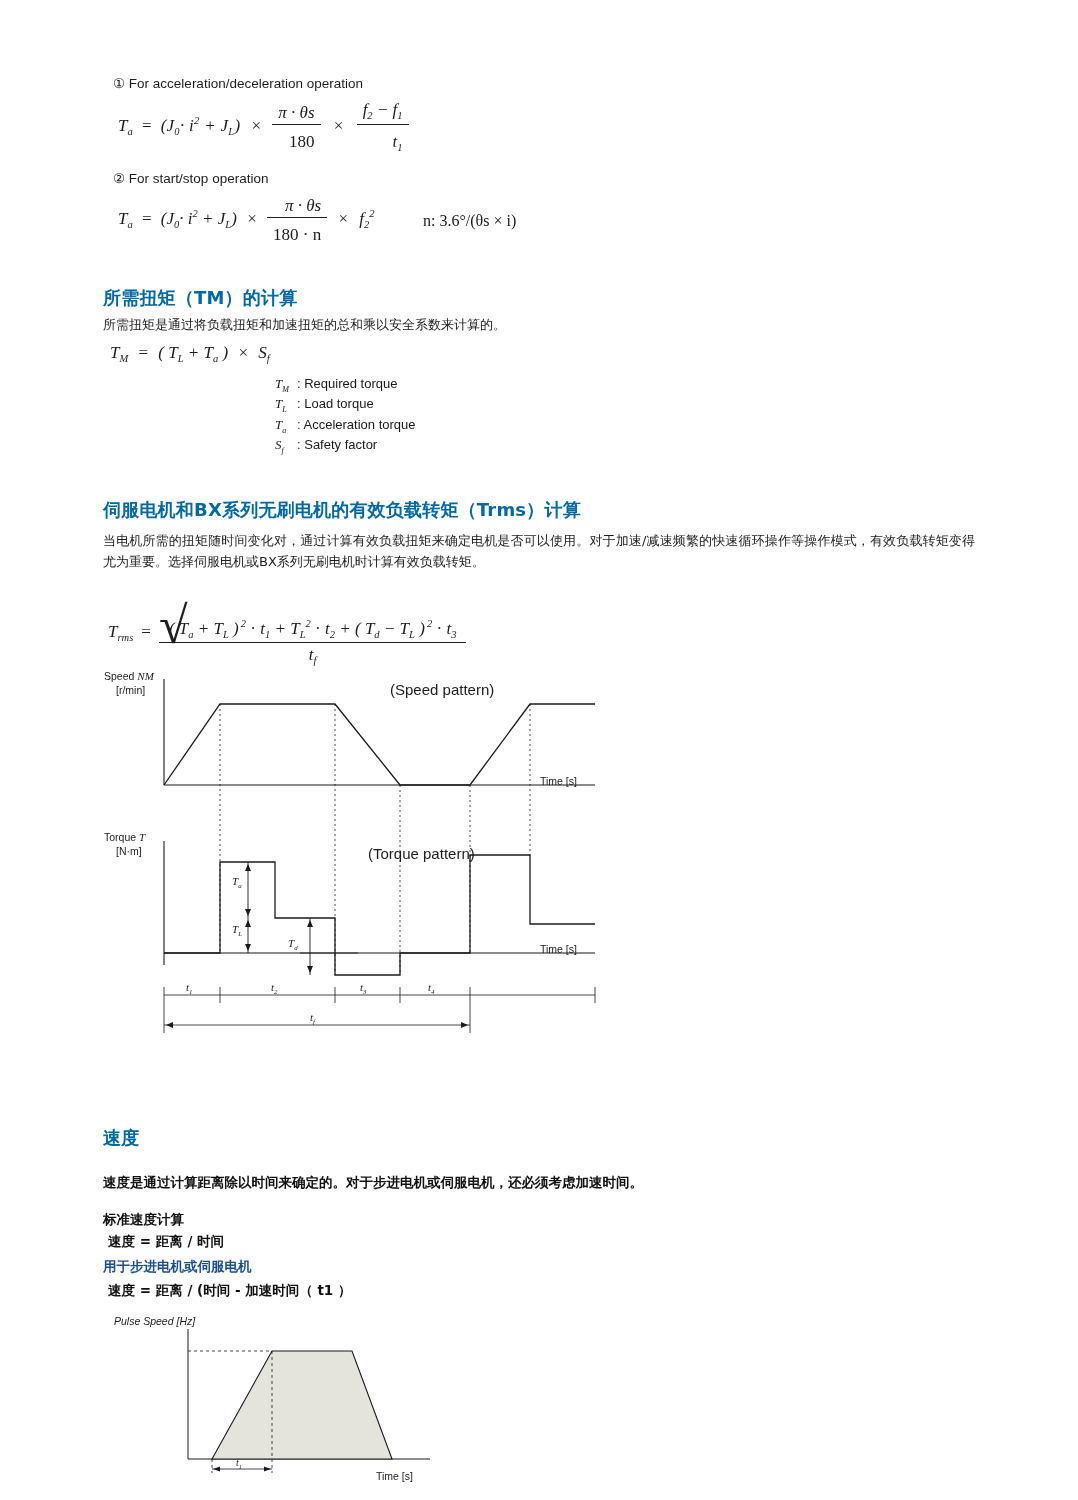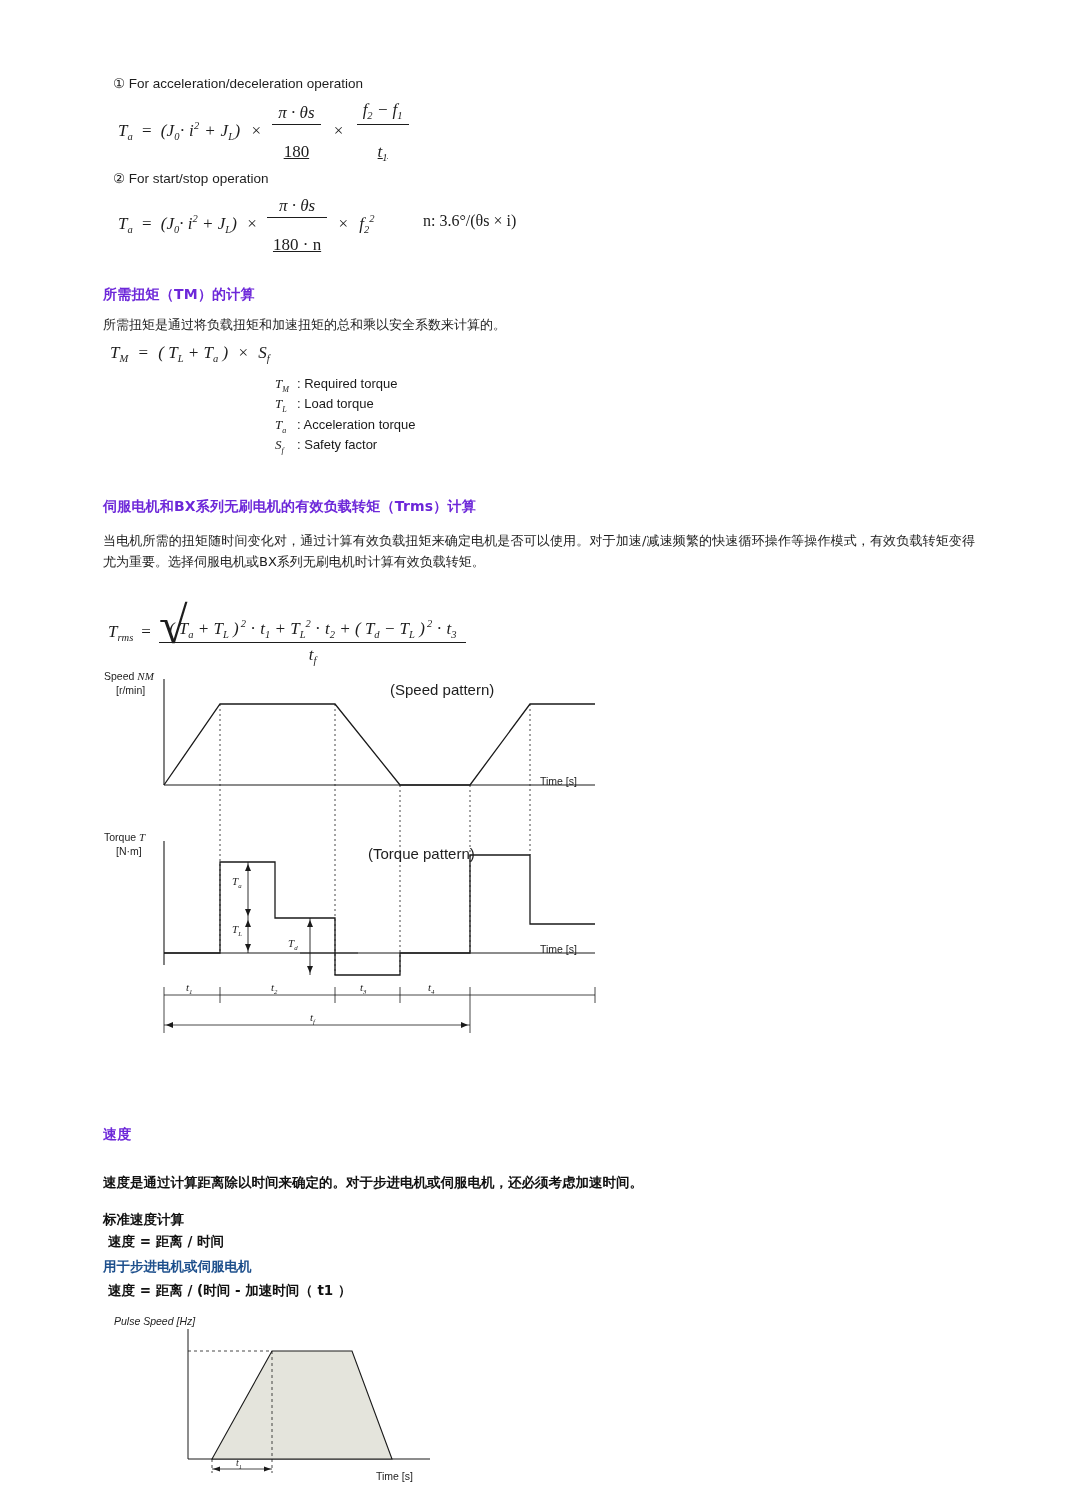--- a/index.html
+++ b/index.html
@@ -49,42 +49,41 @@
   }
   .mathn {
     font-style: normal;
   }
   sub, sup {
     font-size: 0.62em;
   }
   .frac {
     display: inline-block;
     vertical-align: middle;
-    text-align: center;
+    text-align: right;
     line-height: 1.15;
   }
   .frac .num {
     display: block;
     padding: 0 6px 1px 6px;
     border-bottom: 1px solid #1d1d1d;
   }
   .frac .den {
     display: block;
-    padding: 17px 6px 0 6px;
-    text-decoration: underline;
+    padding: 7px 6px 0 6px;
   }
   .eqline {
     white-space: nowrap;
   }
   
   .heading-cn {
     font-family: "DejaVu Sans", sans-serif;
     font-weight: bold;
-    font-size: 14px;
-    color: #6d28d9;
+    font-size: 18px;
+    color: #0369a1;
     letter-spacing: .2px;
   }
   
   .legend div {
     font-family: "Liberation Sans", sans-serif;
     font-size: 13px;
     line-height: 1.45;
     white-space: nowrap;
   }
   .legend .sym {

